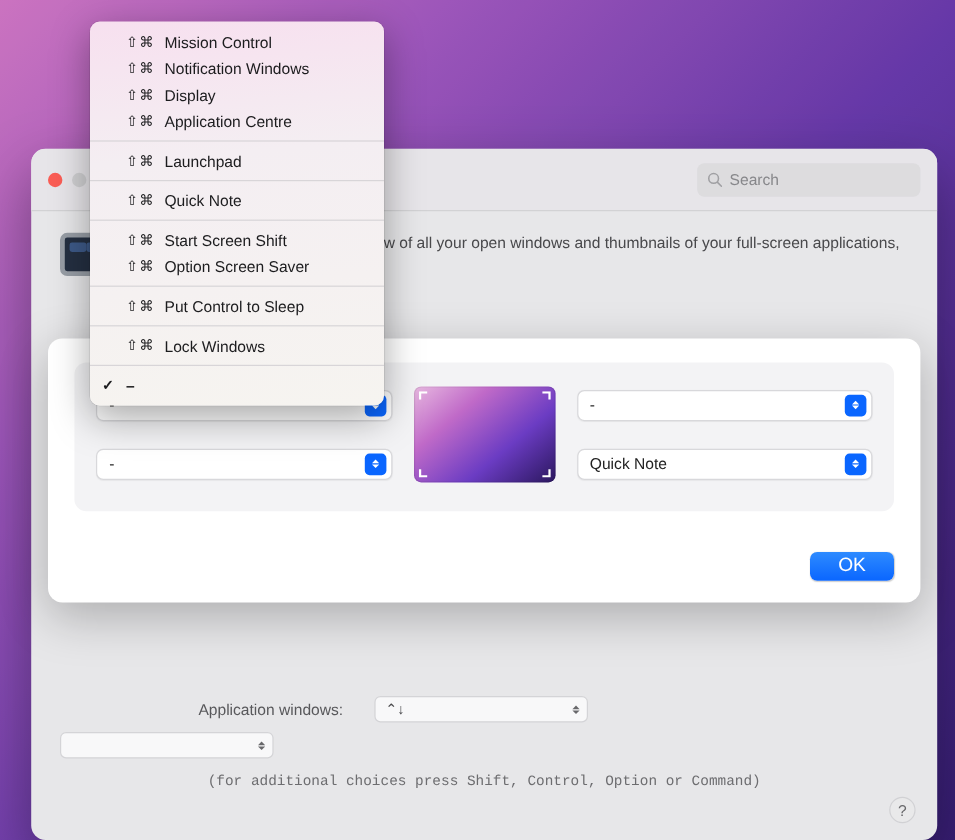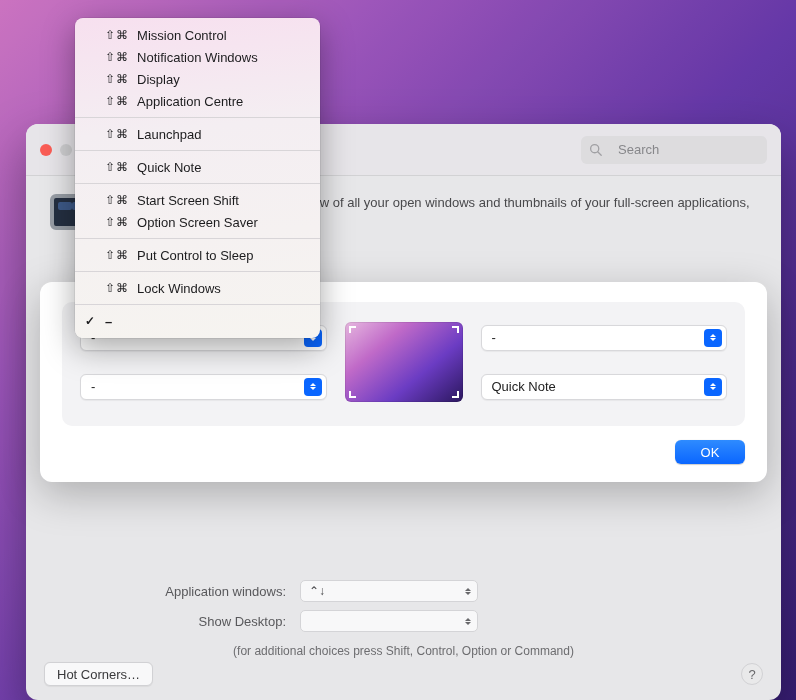--- a/index.html
+++ b/index.html
@@ -39,21 +39,21 @@
   .dot.min  { background:#d4d4d6; }
   .dot.max  { background:#d4d4d6; }
   .nav-arrows { display:flex; gap:14px; color:#888; font-size:16px; margin-left:4px;}
   .title { font-weight:600; font-size:15px; color:#3a3a3c; margin-left:6px; flex:0 0 auto;}
   .spacer { flex:1; }
   .search {
     width:186px; height:28px;
     background:#e1e0e3;
     border-radius:6px;
     display:flex; align-items:center;
-    padding:0 8px; gap:16px;
+    padding:0 8px; gap:6px;
     color:#8a8a8d;
   }
   .search svg { opacity:.7; }
 
   .body { padding:18px 24px 18px 24px; position:relative; height:calc(100% - 52px);}
   .intro { display:flex; gap:14px; align-items:flex-start; }
   .mc-icon {
     width:44px; height:36px;
     background:#253042;
     border:4px solid #9aa0a8;
@@ -131,43 +131,44 @@
   .preview .tl { left:4px; top:4px; }
   .preview .tr { right:4px; top:4px; transform:scaleX(-1);}
   .preview .bl { left:4px; bottom:4px; transform:scaleY(-1);}
   .preview .br { right:4px; bottom:4px; transform:scale(-1,-1);}
 
   .sheet-footer { display:flex; justify-content:flex-end; margin-top:14px;}
   .ok-btn {
     height:24px; width:70px;
     background:linear-gradient(#2e8bff,#0a66ff);
     color:#fff; border:none; border-radius:6px;
-    font-size:13px; font-weight:500;
+    font-size:16px; font-weight:500;
     box-shadow:0 0.5px 1px rgba(0,0,0,.2);
+    margin-top:20px;
   }
 
   
   .bg-rows { position:absolute; left:24px; right:24px; top:400px;}
-  .bg-row { display:flex; align-items:center; gap:14px; height:30px; }
+  .bg-row { display:flex; align-items:center; gap:26px; height:30px; }
   .bg-row .lbl { flex:0 0 236px; text-align:right; color:#5a5a5d; }
   .bg-select {
     flex:0 0 178px; height:22px;
     background:#fdfdfe;
     border:1px solid #d8d8db;
     border-radius:5px;
     display:flex; align-items:center;
     padding:0 6px 0 8px;
     color:#4a4a4d;
     font-size:12px;
   }
   .bg-select .chev2 { margin-left:auto; display:flex; flex-direction:column; gap:1px;}
   .bg-select .chev2 span{width:0;height:0;border-left:3px solid transparent;border-right:3px solid transparent;}
   .bg-select .chev2 .up{border-bottom:3px solid #6a6a6d;}
   .bg-select .chev2 .dn{border-top:3px solid #6a6a6d;}
-  .hint { text-align:center; color:#6f6f72; font-size:12px; margin-top:8px;}
+  .hint { text-align:center; color:#6f6f72; font-size:12px; margin-top:8px;font-family:Liberation Mono, monospace;}
   .bottom-bar { position:absolute; left:18px; right:18px; bottom:14px; display:flex; align-items:center;}
   .hot-corners-btn {
     height:24px; padding:0 12px;
     background:#fdfdfe; border:1px solid #d5d5d8; border-radius:6px;
     color:#3a3a3c; font-size:13px;
     box-shadow:0 0.5px 1px rgba(0,0,0,.06);
   }
   .help {
     margin-left:auto;
     width:22px;height:22px;border-radius:50%;
@@ -256,34 +257,32 @@
         <div class="lbl">Application windows:</div>
         <div class="bg-select">
           <span>⌃↓</span>
           <div class="chev2">
               <span class="up"></span>
               <span class="dn"></span>
             </div>
         </div>
       </div>
       <div class="bg-row">
-        <div class="lbl">Show Desktop:</div>
         <div class="bg-select">
           <span></span>
           <div class="chev2">
               <span class="up"></span>
               <span class="dn"></span>
             </div>
         </div>
       </div>
       <div class="hint">(for additional choices press Shift, Control, Option or Command)</div>
     </div>
 
     <div class="bottom-bar">
-      <button class="hot-corners-btn">Hot Corners…</button>
       <div class="help">?</div>
     </div>
   </div>
 </div>
 
 <div class="sheet" style="left:40px; right:auto; top:282px; width:727px;">
   <div class="corners-grid">
     <div class="select">
       <span>-</span>
       <div class="chev">

